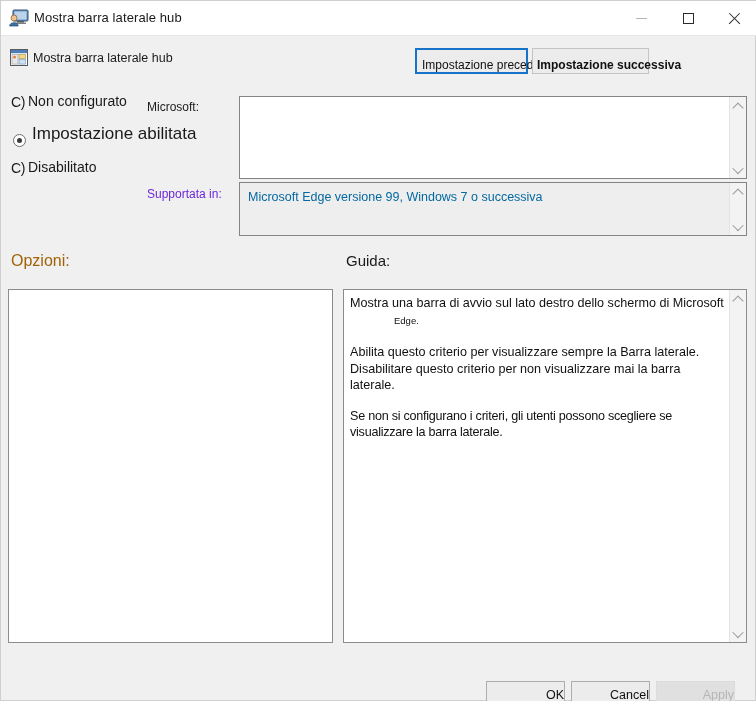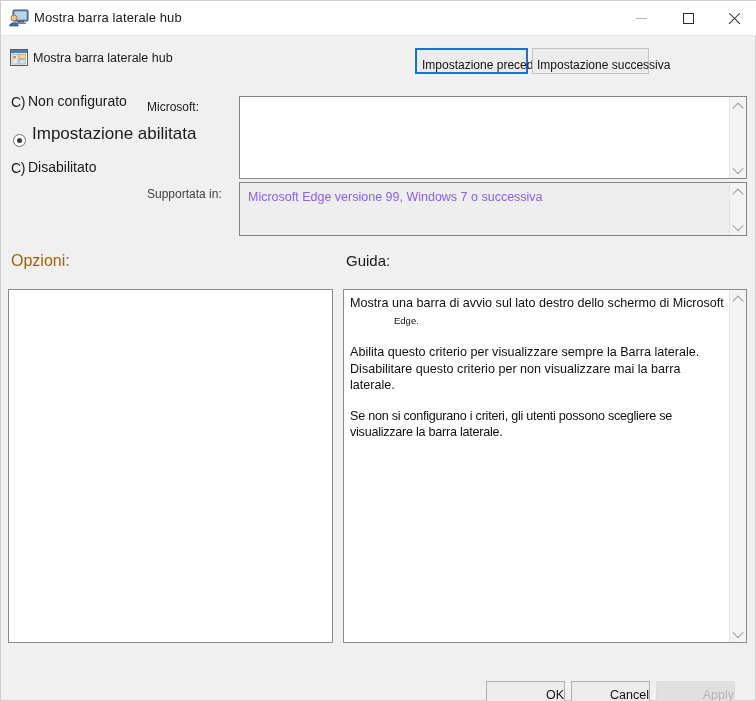--- a/index.html
+++ b/index.html
@@ -129,20 +129,21 @@
     border: 2px solid #1673c8;
   }
   .nav-btn.prev .lbl {
     position: absolute;
     left: 5px; top: 3px;
     white-space: nowrap;
   }
   .nav-btn.next {
     left: 531px;
     width: 117px;
+    font-weight: bold;
   }
   .nav-btn.next .lbl {
     position: absolute;
     left: 4px; top: 4px;
     white-space: nowrap;
   }
 
   
   .state-area {
     position: absolute;
@@ -199,21 +200,21 @@
   .lbl-comment {
     position: absolute;
     left: 146px; top: 99px;
     font-size: 12px;
     color: #1a1a1a;
   }
   .lbl-supported {
     position: absolute;
     left: 146px; top: 186px;
     font-size: 12px;
-    color: #404040;
+    color: #6d28d9;
     text-align: center;
   }
   .comment-box {
     position: absolute;
     left: 238px; top: 95px;
     width: 508px; height: 83px;
     background: #ffffff;
     border: 1px solid #848484;
     box-sizing: border-box;
   }
@@ -222,21 +223,21 @@
     left: 238px; top: 181px;
     width: 508px; height: 54px;
     background: #eeeeee;
     border: 1px solid #848484;
     box-sizing: border-box;
   }
   .supported-text {
     position: absolute;
     left: 8px; top: 7px;
     font-size: 12.5px;
-    color: #8b5cf6;
+    color: #0369a1;
     white-space: nowrap;
   }
 
   
   .vscroll {
     position: absolute;
     top: 0; right: 0;
     width: 17px;
     height: 100%;
     background: #f3f3f3;

